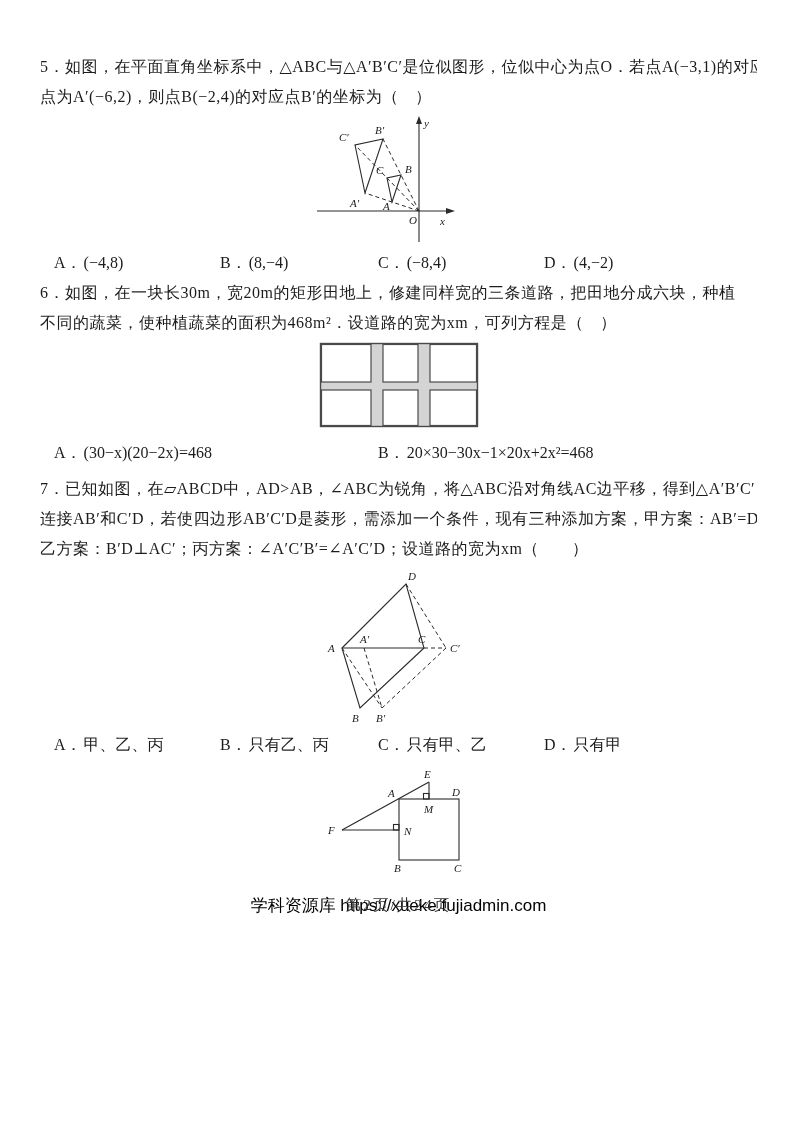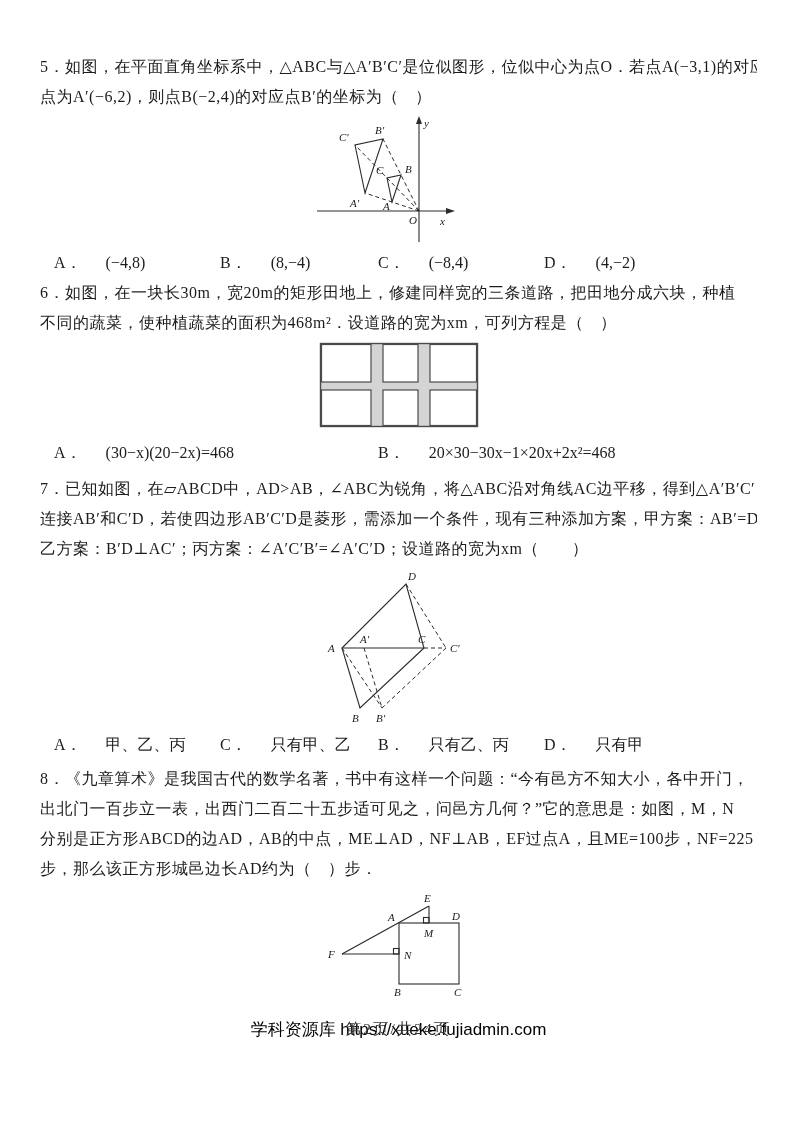--- a/index.html
+++ b/index.html
@@ -31,21 +31,21 @@
     height:30px; line-height:30px;
   }
   .opts2 {
     display:grid;
     grid-template-columns:324px 1fr;
     padding-left:14px;
     height:30px; line-height:30px;
   }
   .opt { white-space:nowrap; overflow:visible; }
   .olab { font-family:"Liberation Serif","DejaVu Serif",serif; }
-  .oval { margin-left:24px;text-align:center; }
+  .oval { margin-left:2px;text-align:center; }
   .math { font-family:"Liberation Serif","DejaVu Serif",serif; }
   .footer { position:relative; height:28px; margin-top:14px; }
   .watermark {
     position:absolute; left:50%; top:2px; transform:translateX(-50%);
     white-space:nowrap;
     font-family:"Liberation Sans","DejaVu Sans",sans-serif;
     font-size:17px; color:#000000;
   }
   .pagenum {
     position:absolute; left:50%; top:3px; transform:translateX(-50%);
@@ -163,31 +163,25 @@
       <text x="36" y="75">A′</text>
       <text x="94" y="75">C</text>
       <text x="126" y="84">C′</text>
       <text x="28" y="154">B</text>
       <text x="52" y="154">B′</text>
     </svg>
   </div>
 
   <div class="opts4">
     <span class="opt"><span class="olab">A．</span><span class="oval">甲、乙、丙</span></span>
+    <span class="opt"><span class="olab">B．</span><span class="oval">只有乙、丙</span></span>
     <span class="opt"><span class="olab">C．</span><span class="oval">只有甲、乙</span></span>
-    <span class="opt"><span class="olab">B．</span><span class="oval">只有乙、丙</span></span>
     <span class="opt"><span class="olab">D．</span><span class="oval">只有甲</span></span>
   </div>
 
-  <div class="qtext" style="margin-top:4px;">
-    <div class="line">8．《九章算术》是我国古代的数学名著，书中有这样一个问题：“今有邑方不知大小，各中开门，</div>
-    <div class="line">出北门一百步立一表，出西门二百二十五步适可见之，问邑方几何？”它的意思是：如图，M，N</div>
-    <div class="line">分别是正方形ABCD的边AD，AB的中点，ME⊥AD，NF⊥AB，EF过点A，且ME=100步，NF=225</div>
-    <div class="line">步，那么该正方形城邑边长AD约为（　）步．</div>
-  </div>
 
   <div class="fig-wrap" style="margin:6px 0 4px 0;">
     <svg class="fig" width="150" height="112" viewBox="0 0 150 112">
       <g>
         <rect class="solid" x="75" y="33" width="60" height="61"></rect>
 
         <line class="solid" x1="105" y1="33" x2="105" y2="16"></line>
 
         <line class="solid" x1="75" y1="64" x2="18" y2="64"></line>
 

